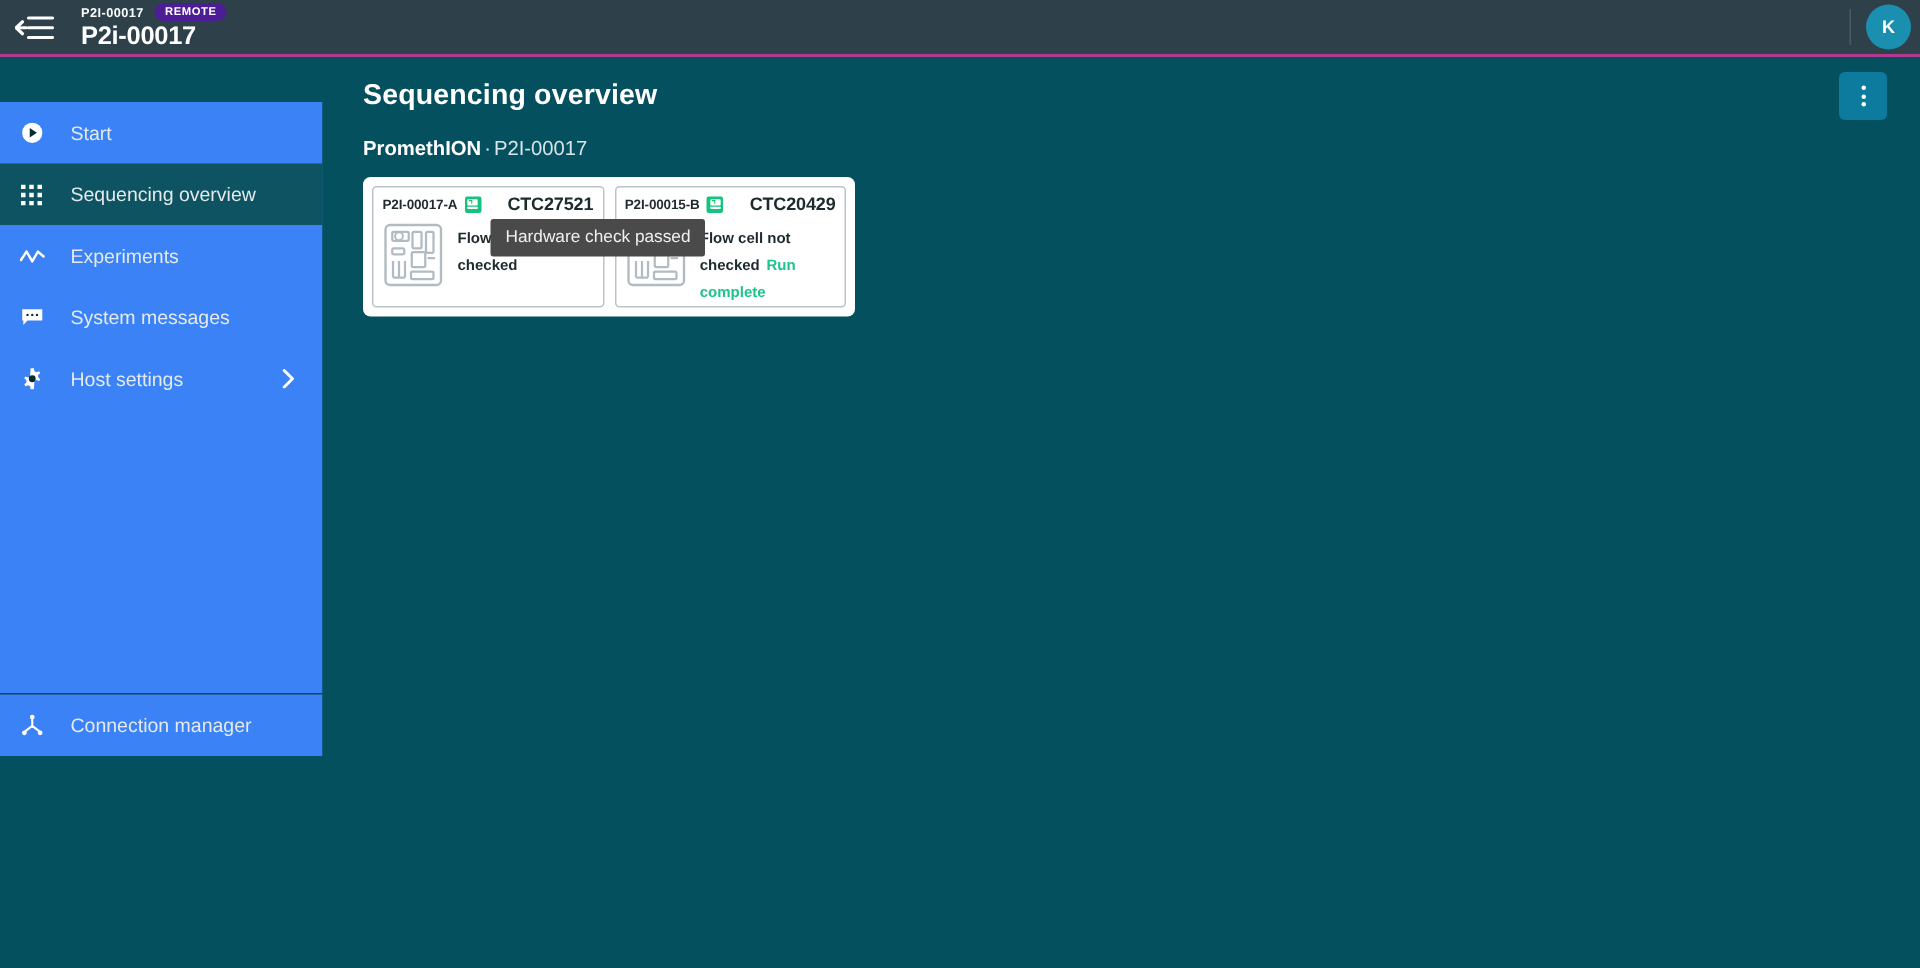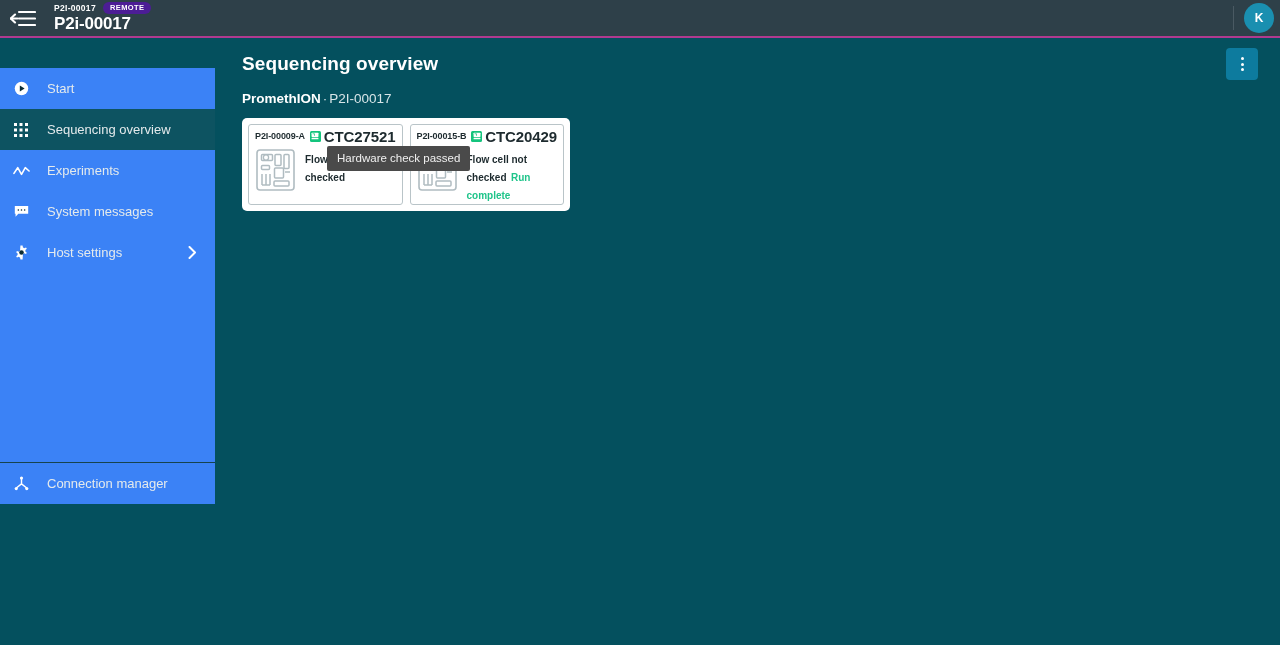--- a/index.html
+++ b/index.html
@@ -148,21 +148,21 @@
     font-size: 9px; font-weight: bold; color: #1d2a2e;
     letter-spacing: -0.1px;
   }
   .fc-badge {
     width: 11px; height: 11px; margin-left: 5px;
     background: #14c47d; border-radius: 1.5px;
     display: flex; align-items: center; justify-content: center;
     cursor: pointer;
   }
   .fc-id {
-    font-size: 15px; font-weight: bold; color: #1d2a2e;
+    font-size: 12px; font-weight: bold; color: #1d2a2e;
     margin-left: auto; letter-spacing: -0.1px;
   }
   .fc-body { display: flex; margin-top: 4px; }
   .fc-chip {
     width: 41px; height: 46px; min-width: 41px;
   }
   .fc-text { padding-left: 9px; padding-top: 2px; }
   .fc-status {
     font-size: 10px; color: #1d2a2e; font-weight: bold;
     line-height: 14px; width: 78px;
@@ -308,21 +308,21 @@
     <button class="kebab-btn">
       <span></span>
       <span></span>
       <span></span>
     </button>
 
     <div class="flowcell-panel">
 
       <div class="flowcell-card">
         <div class="fc-head">
-          <span class="fc-pos">P2I-00009-A</span>
+          <span class="fc-pos">P2I-00017-A</span>
           <span class="fc-badge">
             <svg width="8" height="8" viewBox="0 0 10 10">
               <rect x="0.7" y="1" width="8.6" height="5.2" rx="0.6" fill="#ffffff"></rect>
               <rect x="0.7" y="7.2" width="8.6" height="1.9" rx="0.5" fill="#ffffff"></rect>
               <path d="M2 2.2 L4.4 2.2 L4.4 4.8" stroke="#14c47d" stroke-width="0.9" fill="none"></path>
             </svg>
           </span>
           <span class="fc-id">CTC27521</span>
         </div>
         <div class="fc-body">

